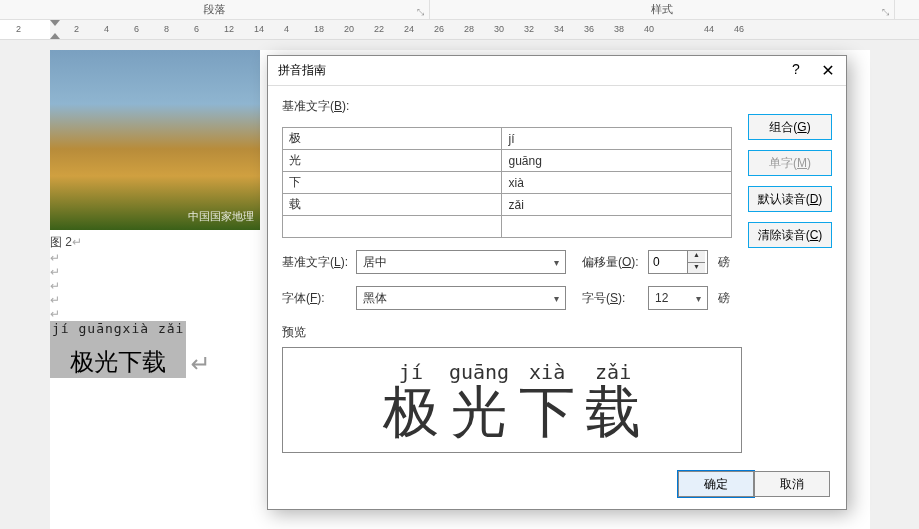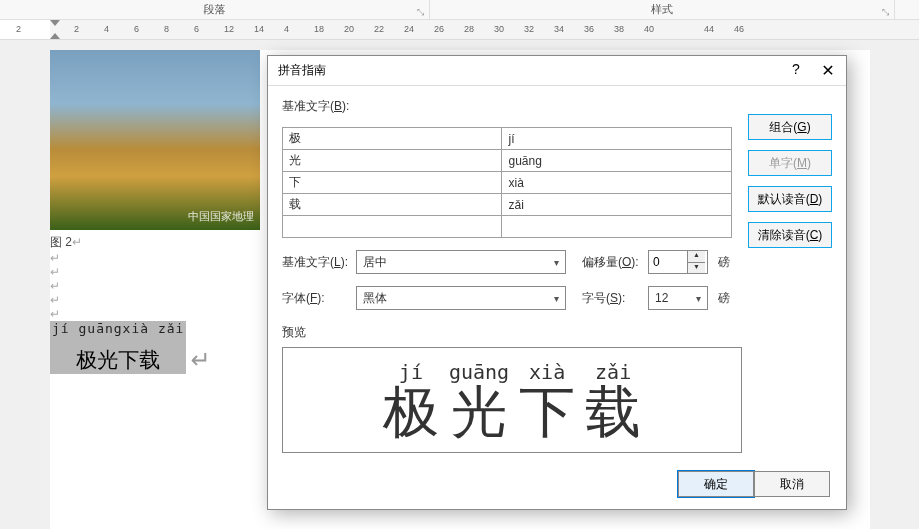--- a/index.html
+++ b/index.html
@@ -25,21 +25,21 @@
 
 
 .img-placeholder { width: 210px; height: 180px; background: linear-gradient(180deg,#7aa0c0 0%,#8fb5d0 30%,#b88c3a 55%,#d0a040 70%,#3a6018 100%); position: relative; margin-left: 0; margin-top: 0; }
 .img-watermark { position: absolute; right: 6px; bottom: 6px; color: #fff; font-size: 11px; opacity: 0.85; margin-top: 26px; }
 
 
 .doc-text { margin-left: 0; margin-top: 4px; font-size: 12px; color: #444; }
 .doc-text .para-mark { color: #aaa; }
 .ruby-line { display: inline-flex; flex-direction: column; align-items: center; background: #b8b8b8; padding: 0; gap: 10px; }
 .ruby-rt { font-size: 13px; letter-spacing: 1px; background: #b8b8b8; color: #222; padding: 0 2px; font-family: "SimHei", monospace; }
-.ruby-rb { font-size: 21px; background: #b8b8b8; color: #000; padding: 0 2px; font-family: "SimHei"; text-align: right; }
+.ruby-rb { font-size: 24px; background: #b8b8b8; color: #000; padding: 0 2px; font-family: "SimHei"; text-align: right; }
 
 
 .dialog { position: absolute; left: 267px; top: 55px; width: 580px; height: 455px; background: #fff; border: 1px solid #888; box-shadow: 4px 4px 18px rgba(0,0,0,0.3); }
 .titlebar { height: 30px; border-bottom: 1px solid #ddd; display: flex; align-items: center; padding: 0 10px; font-size: 12px; position: relative; }
 .titlebar .close { position: absolute; right: 8px; top: 5px; width: 20px; text-align: center; font-size: 16px; cursor: pointer; }
 .titlebar .help { position: absolute; right: 40px; top: 5px; width: 20px; text-align: center; font-size: 14px; cursor: pointer; }
 
 .dialog-body { padding: 12px 14px; font-size: 12px; color: #333; }
 .col-headers { display: flex; margin-bottom: 12px; }
 .col-headers .lh { width: 220px; }

